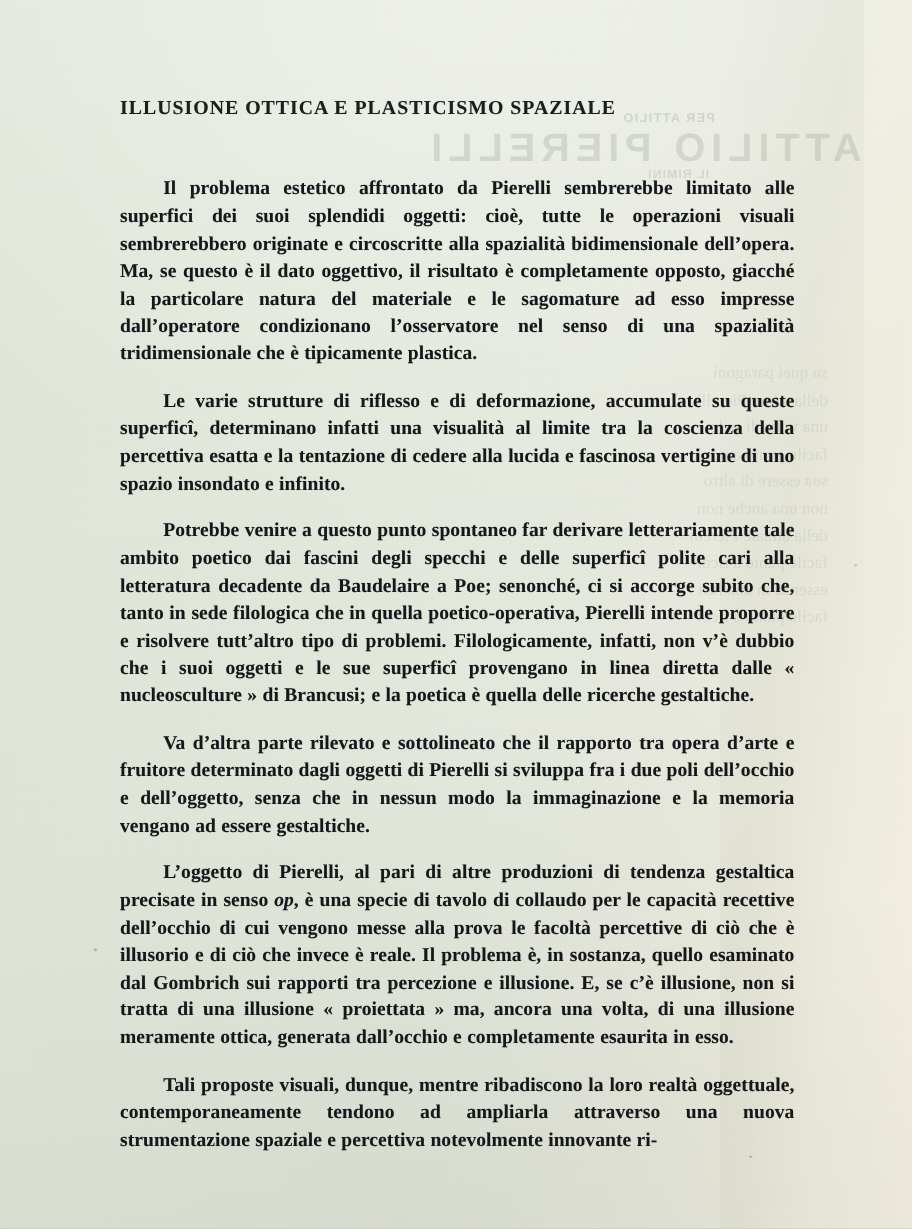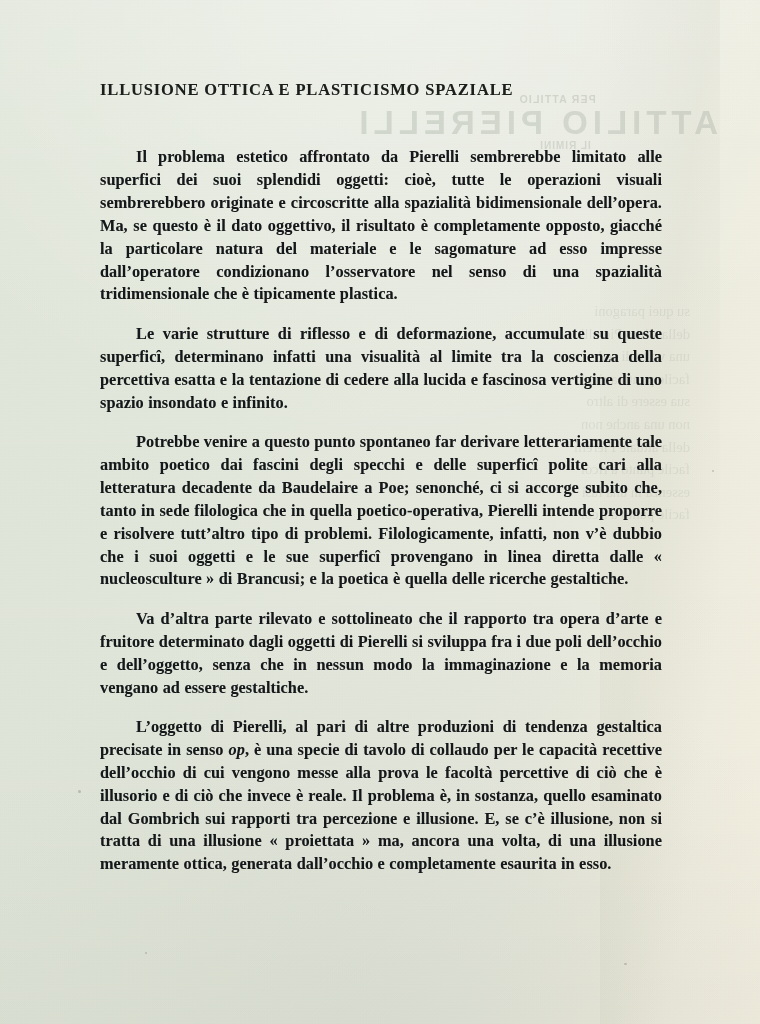--- a/index.html
+++ b/index.html
@@ -197,16 +197,17 @@
 
   <div class="text-block">
 
     <h1 class="page-title">ILLUSIONE OTTICA E PLASTICISMO SPAZIALE</h1>
 
     <p class="body-par">Il problema estetico affrontato da Pierelli sembrerebbe limitato alle superfici dei suoi splendidi oggetti: cioè, tutte le operazioni visuali sembrerebbero originate e circoscritte alla spazialità bidimensionale dell’opera. Ma, se questo è il dato oggettivo, il risultato è completamente opposto, giacché la particolare natura del materiale e le sagomature ad esso impresse dall’operatore condizionano l’osservatore nel senso di una spazialità tridimensionale che è tipicamente plastica.</p>
     <p class="body-par">Le varie strutture di riflesso e di deformazione, accumulate su queste superficî, determinano infatti una visualità al limite tra la coscienza della percettiva esatta e la tentazione di cedere alla lucida e fascinosa vertigine di uno spazio insondato e infinito.</p>
     <p class="body-par">Potrebbe venire a questo punto spontaneo far derivare letterariamente tale ambito poetico dai fascini degli specchi e delle superficî polite cari alla letteratura decadente da Baudelaire a Poe; senonché, ci si accorge subito che, tanto in sede filologica che in quella poetico-operativa, Pierelli intende proporre e risolvere tutt’altro tipo di problemi. Filologicamente, infatti, non v’è dubbio che i suoi oggetti e le sue superficî provengano in linea diretta dalle « nucleosculture » di Brancusi; e la poetica è quella delle ricerche gestaltiche.</p>
     <p class="body-par">Va d’altra parte rilevato e sottolineato che il rapporto tra opera d’arte e fruitore determinato dagli oggetti di Pierelli si sviluppa fra i due poli dell’occhio e dell’oggetto, senza che in nessun modo la immaginazione e la memoria vengano ad essere gestaltiche.</p>
     <p class="body-par">L’oggetto di Pierelli, al pari di altre produzioni di tendenza gestaltica precisate in senso <em>op</em>, è una specie di tavolo di collaudo per le capacità recettive dell’occhio di cui vengono messe alla prova le facoltà percettive di ciò che è illusorio e di ciò che invece è reale. Il problema è, in sostanza, quello esaminato dal Gombrich sui rapporti tra percezione e illusione. E, se c’è illusione, non si tratta di una illusione « proiettata » ma, ancora una volta, di una illusione meramente ottica, generata dall’occhio e completamente esaurita in esso.</p>
+    <p class="body-par">Tali proposte visuali, dunque, mentre ribadiscono la loro realtà oggettuale, contemporaneamente tendono ad ampliarla attraverso una nuova strumentazione spaziale e percettiva notevolmente innovante ri-</p>
 
   </div>
 
 </div>
 
 </body></html>

